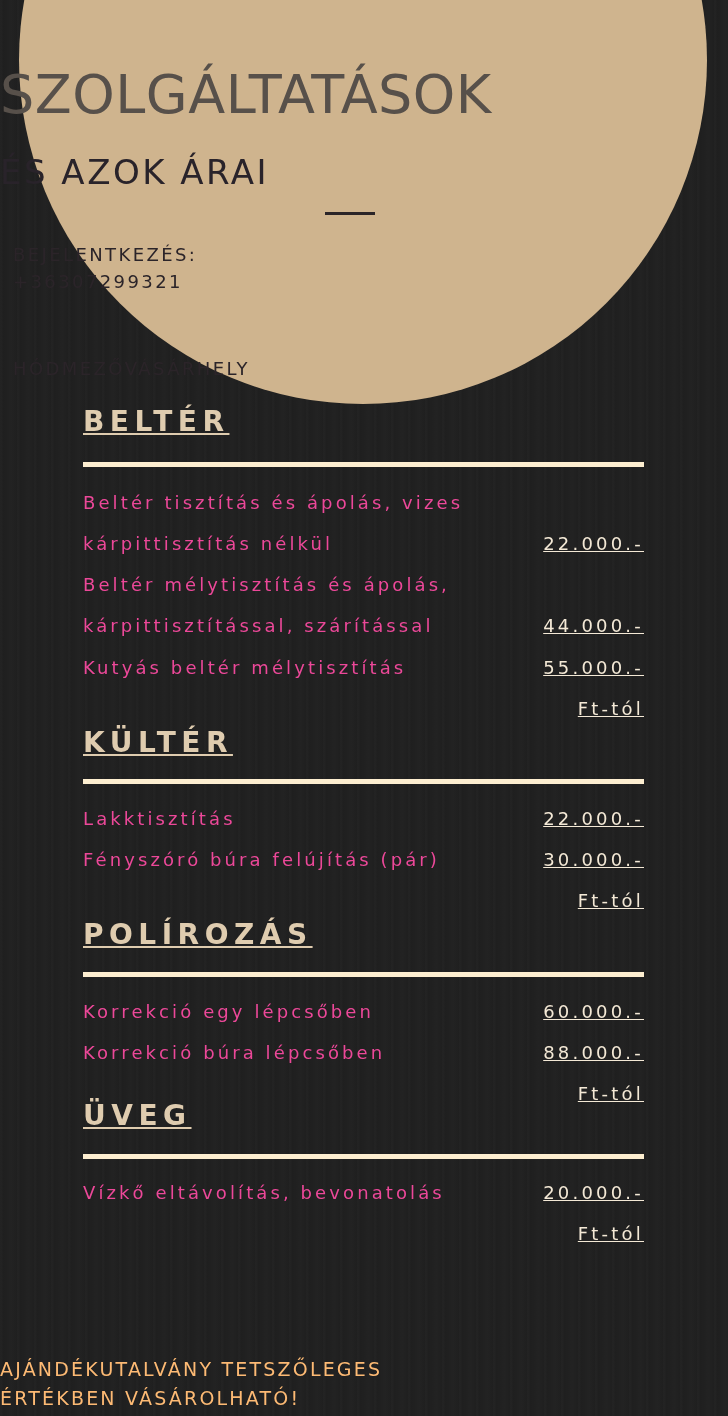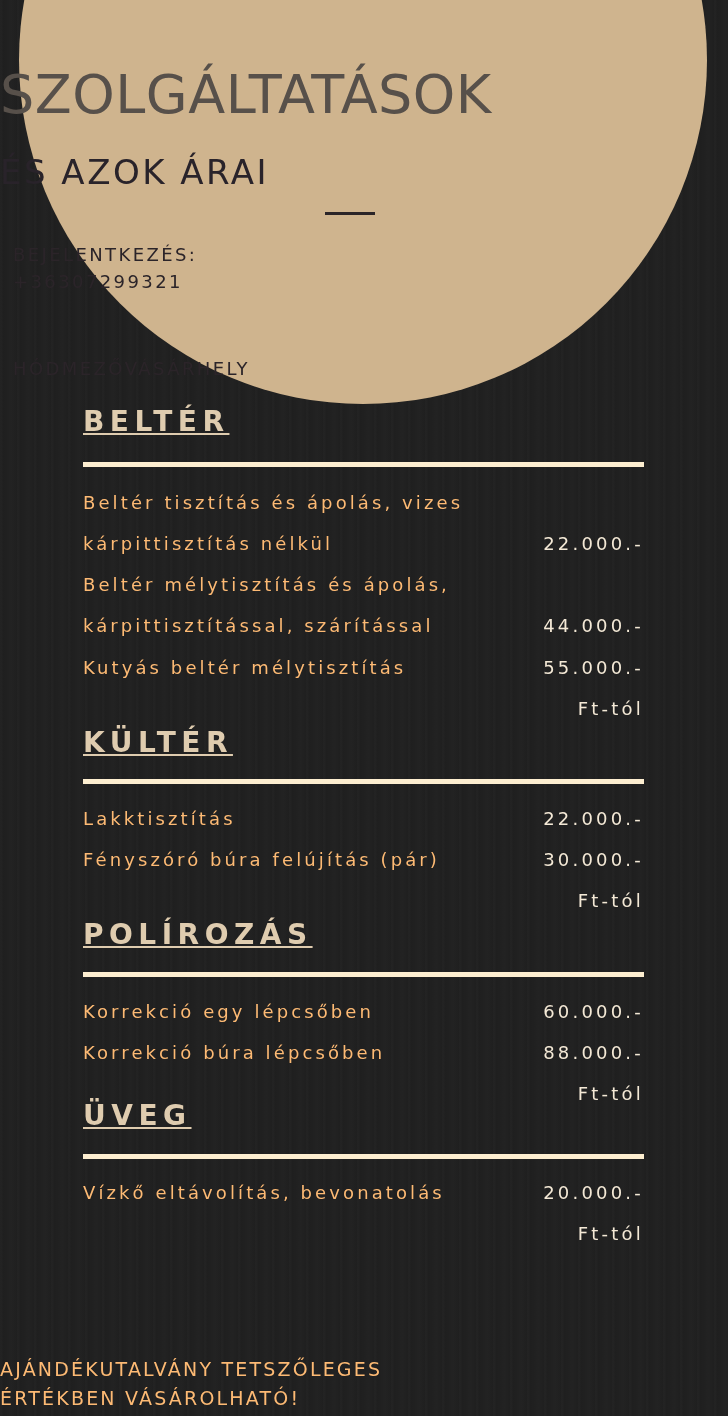--- a/index.html
+++ b/index.html
@@ -36,26 +36,26 @@
   .city { top: 319px; margin-top: 36px; }
 
   .section-heading {
     position: absolute; left: 83px; font-size: 28px; line-height: 34px; font-weight: bold;
     letter-spacing: 5.5px; color: #dfccaf; white-space: nowrap; text-decoration: underline;
   }
   .rule {
     position: absolute; left: 83px; width: 561px; height: 5px; background: #fdeed0;
   }
   .item {
-    position: absolute; left: 83px; font-size: 18px; line-height: 24px; color: #fdba74;
+    position: absolute; left: 83px; font-size: 18px; line-height: 24px; color: #ec4899;
     letter-spacing: 3.1px; white-space: nowrap;
   }
   .price {
     position: absolute; right: 84px; font-size: 18px; line-height: 24px; color: #f4e9d6;
-    letter-spacing: 3.2px; white-space: nowrap; text-align: right;
+    letter-spacing: 3.2px; white-space: nowrap; text-align: right; text-decoration: underline;
   }
   .footer {
     font-size: 19px; line-height: 29px; color: #fdba74; letter-spacing: 2.2px;
   }
   .footer-1 { top: 1355px; }
   .footer-2 { top: 1384px; }
 </style>
 </head>
 <body>
 

